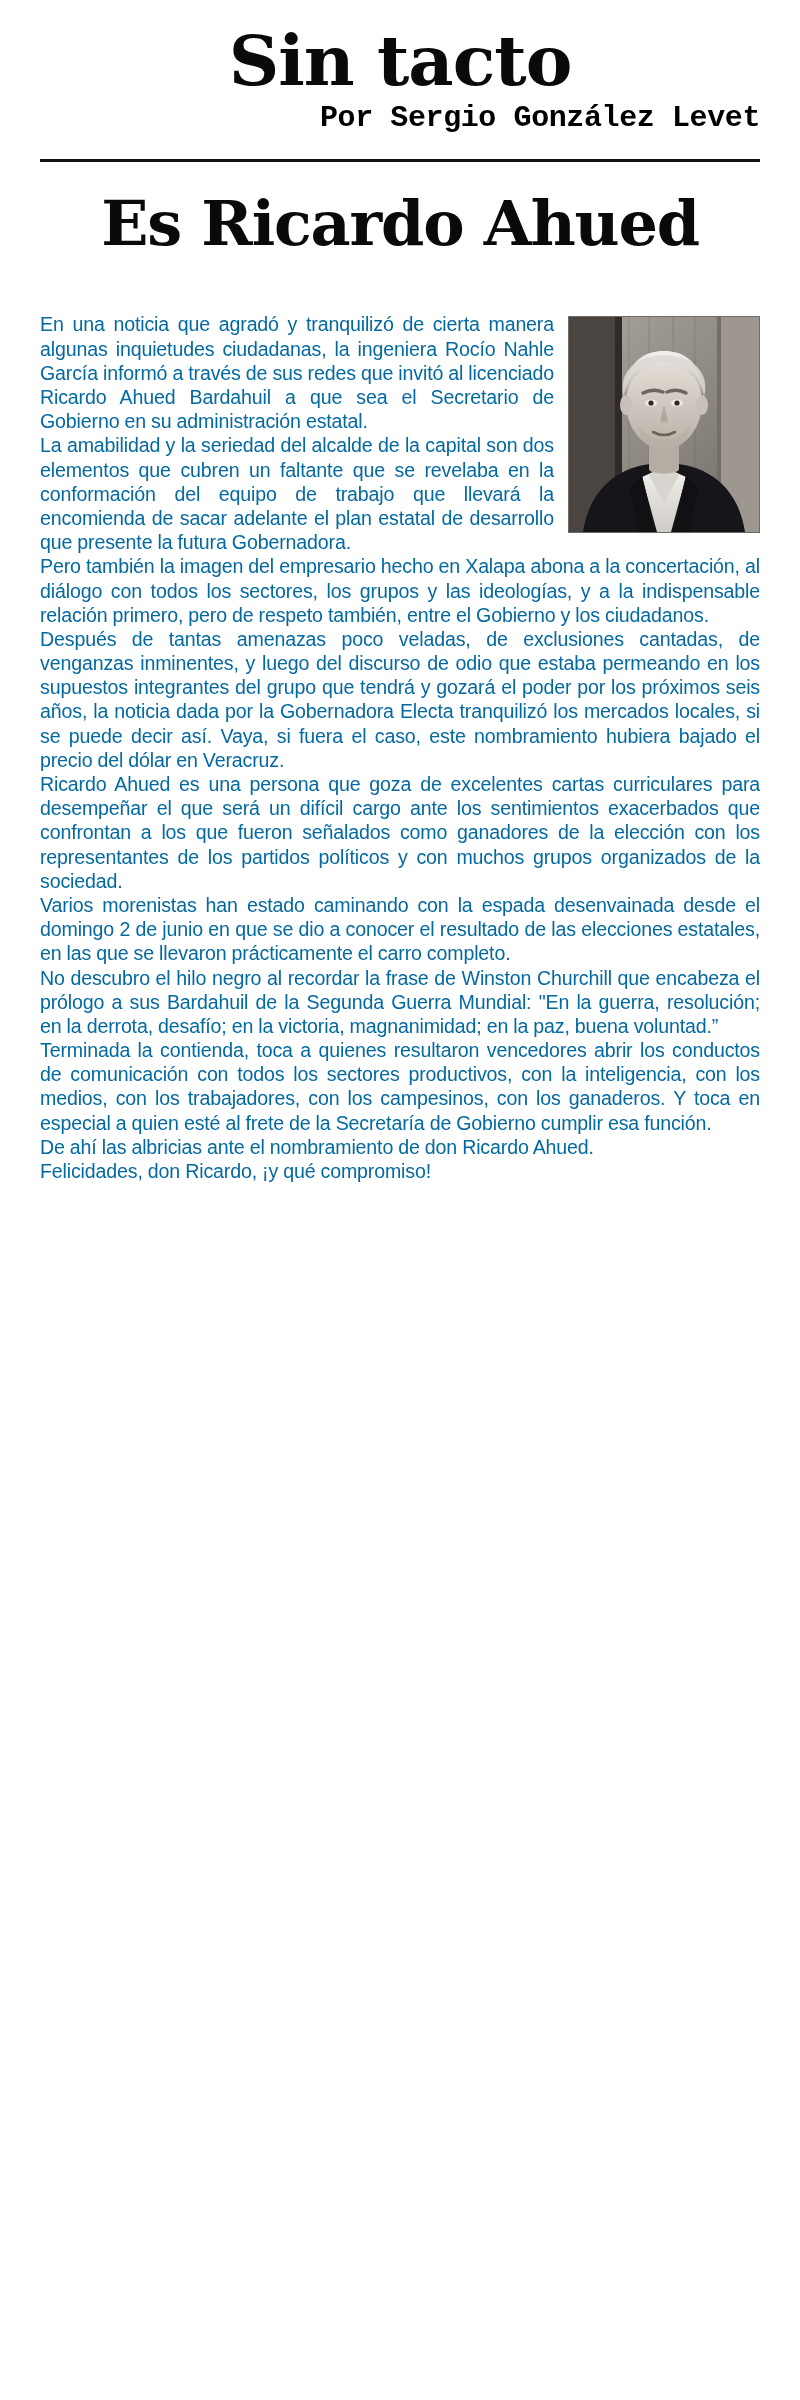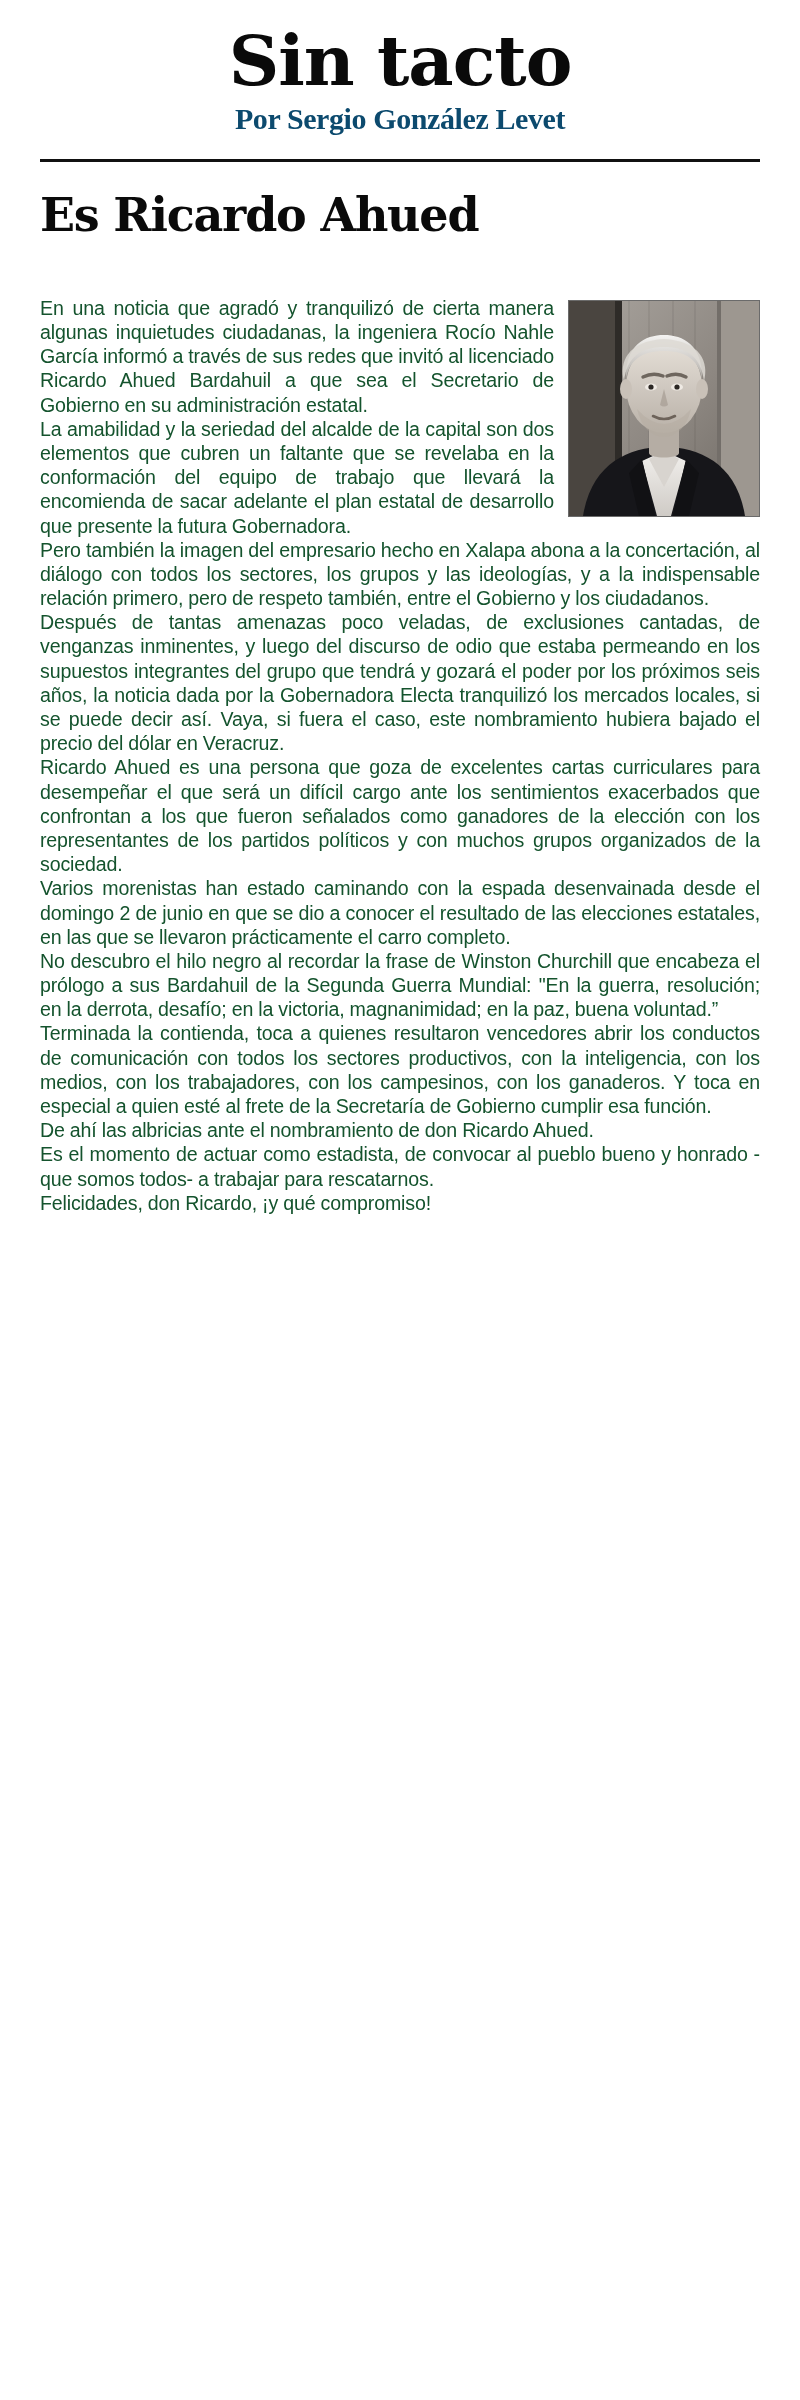--- a/index.html
+++ b/index.html
@@ -30,45 +30,46 @@
   .column-title {
     font-family: "DejaVu Serif", serif;
     font-weight: 700;
     font-size: 70px;
     line-height: 1.0;
     letter-spacing: -1px;
     margin: 0 0 6px 0;
     color: #0a0a0a;
   }
   .byline {
-    font-family: Liberation Serif, serif;
+    font-family: Liberation Mono, monospace;
     font-weight: 700;
     font-size: 30px;
     line-height: 1.1;
     letter-spacing: -0.4px;
     margin: 6px 0 0 0;
-    color: #0c4a6e;
+    color: #000000;
+    text-align: right;
   }
   .rule {
     height: 3px;
     background: #111111;
     margin: 24px 0 0 0;
     width: 100%;
   }
 
   
   .headline {
     font-family: "DejaVu Serif", serif;
     font-weight: 700;
-    font-size: 46px;
+    font-size: 62px;
     line-height: 1.04;
     letter-spacing: -1.2px;
     margin: 30px 0 0 0;
     color: #0a0a0a;
-    text-align: left;
+    text-align: center;
   }
 
   
   .body-wrap {
     margin-top: 56px;
   }
   .photo {
     float: right;
     width: 190px;
     height: 215px;
@@ -83,21 +84,21 @@
     width: 190px;
     height: 215px;
   }
   p.para {
     font-family: "Liberation Sans", sans-serif;
     font-size: 19.6px;
     line-height: 1.235;
     margin: 0;
     text-align: justify;
     text-justify: inter-word;
-    color: #14532d;
+    color: #0369a1;
     letter-spacing: -0.15px;
     word-spacing: -0.2px;
   }
   p.para + p.para {
     margin-top: 0px;
   }
   .clearfix::after {
     content: "";
     display: block;
     clear: both;
@@ -192,17 +193,16 @@
 
     <p class="para">En una noticia que agradó y tranquilizó de cierta manera algunas inquietudes ciudadanas, la ingeniera Rocío Nahle García informó a través de sus redes que invitó al licenciado Ricardo Ahued Bardahuil a que sea el Secretario de Gobierno en su administración estatal.</p>
     <p class="para">La amabilidad y la seriedad del alcalde de la capital son dos elementos que cubren un faltante que se revelaba en la conformación del equipo de trabajo que llevará la encomienda de sacar adelante el plan estatal de desarrollo que presente la futura Gobernadora.</p>
     <p class="para">Pero también la imagen del empresario hecho en Xalapa abona a la concertación, al diálogo con todos los sectores, los grupos y las ideologías, y a la indispensable relación primero, pero de respeto también, entre el Gobierno y los ciudadanos.</p>
     <p class="para">Después de tantas amenazas poco veladas, de exclusiones cantadas, de venganzas inminentes, y luego del discurso de odio que estaba permeando en los supuestos integrantes del grupo que tendrá y gozará el poder por los próximos seis años, la noticia dada por la Gobernadora Electa tranquilizó los mercados locales, si se puede decir así. Vaya, si fuera el caso, este nombramiento hubiera bajado el precio del dólar en Veracruz.</p>
     <p class="para">Ricardo Ahued es una persona que goza de excelentes cartas curriculares para desempeñar el que será un difícil cargo ante los sentimientos exacerbados que confrontan a los que fueron señalados como ganadores de la elección con los representantes de los partidos políticos y con muchos grupos organizados de la sociedad.</p>
     <p class="para">Varios morenistas han estado caminando con la espada desenvainada desde el domingo 2 de junio en que se dio a conocer el resultado de las elecciones estatales, en las que se llevaron prácticamente el carro completo.</p>
     <p class="para">No descubro el hilo negro al recordar la frase de Winston Churchill que encabeza el prólogo a sus Bardahuil de la Segunda Guerra Mundial: "En la guerra, resolución; en la derrota, desafío; en la victoria, magnanimidad; en la paz, buena voluntad.”</p>
     <p class="para">Terminada la contienda, toca a quienes resultaron vencedores abrir los conductos de comunicación con todos los sectores productivos, con la inteligencia, con los medios, con los trabajadores, con los campesinos, con los ganaderos. Y toca en especial a quien esté al frete de la Secretaría de Gobierno cumplir esa función.</p>
     <p class="para">De ahí las albricias ante el nombramiento de don Ricardo Ahued.</p>
-    <p class="para">Es el momento de actuar como estadista, de convocar al pueblo bueno y honrado -que somos todos- a trabajar para rescatarnos.</p>
     <p class="para">Felicidades, don Ricardo, ¡y qué compromiso!</p>
 
   </div>
 </div>
 
 </body></html>

